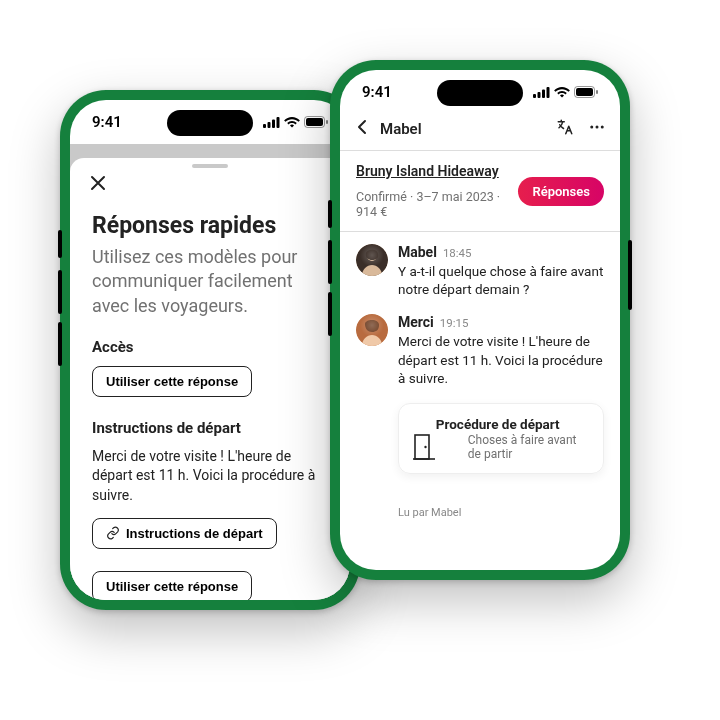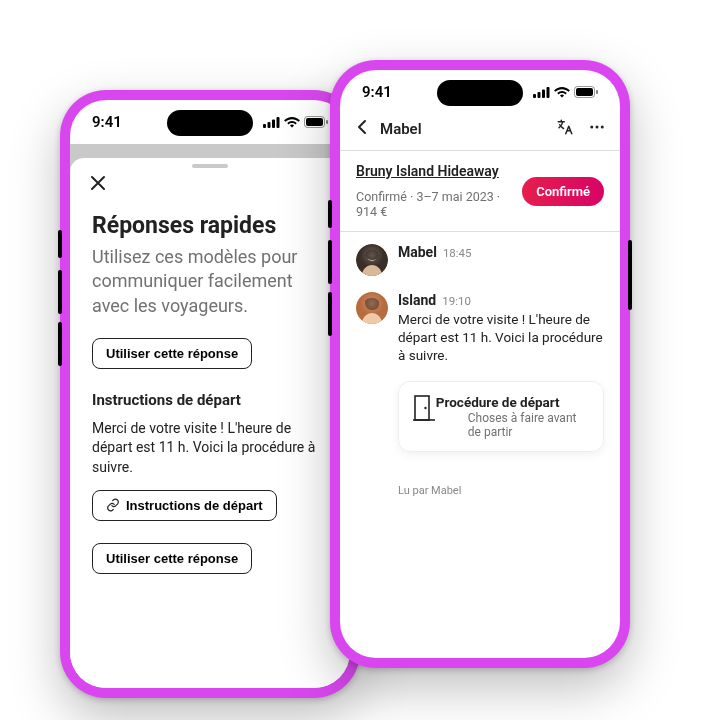--- a/index.html
+++ b/index.html
@@ -18,23 +18,23 @@
     font-family:-apple-system,BlinkMacSystemFont,"Segoe UI",Roboto,Helvetica,Arial,sans-serif;
     color:var(--ink);
     overflow:hidden;
     position:relative;
   }
   .stage{position:relative;width:720px;height:720px;}
 
   
   .phone{
     position:absolute;
-    width:300px;height:608px;
+    width:300px;height:520px;
     border-radius:46px;
-    background:#d946ef;
+    background:#15803d;
     padding:10px;
     box-shadow:0 20px 50px rgba(0,0,0,.25),0 2px 6px rgba(0,0,0,.2);
   }
   .phone .screen{
     width:100%;height:100%;
     background:#fff;
     border-radius:36px;
     overflow:hidden;
     position:relative;
     display:flex;flex-direction:column;
@@ -119,21 +119,21 @@
   .msg-body{flex:1;min-width:0;}
   .msg-head{display:flex;align-items:baseline;gap:6px;margin-bottom:2px;}
   .msg-name{font-size:14px;font-weight:700;}
   .msg-time{font-size:11.5px;color:var(--ink-softer);}
   .msg-text{font-size:13.5px;line-height:1.35;}
 
   .card{
     margin:10px 0 6px 42px;
     border:1px solid #eee;border-radius:12px;
     box-shadow:0 3px 10px rgba(0,0,0,.06);
-    padding:12px 14px;display:flex;align-items:flex-start;cursor:pointer;
+    padding:12px 14px;display:flex;align-items:flex-end;cursor:pointer;
   }
   .card-icon{width:28px;display:flex;justify-content:center;}
   .card-title{font-size:13.5px;font-weight:700;}
   .card-sub{font-size:12px;color:var(--ink-soft);margin-top:1px;margin-left:32px;}
   .receipt{font-size:11px;color:var(--ink-softer);margin-left:42px;margin-top:32px;}
 
 </style>
 </head>
 <body>
 
@@ -170,20 +170,21 @@
           <div class="grabber"></div>
           <div class="close-x">
             <svg width="16" height="16" viewBox="0 0 16 16">
                 <path d="M2 2l12 12M14 2L2 14" stroke="#222" stroke-width="2" stroke-linecap="round"></path>
               </svg>
           </div>
           <h1 class="title">Réponses rapides</h1>
           <p class="subtitle">Utilisez ces modèles pour communiquer facilement avec les voyageurs.</p>
 
           <div>
+            <p class="section-h">Accès</p>
             <button class="btn-outline">
               <span>Utiliser cette réponse</span>
             </button>
           </div>
 
           <div>
             <p class="section-h">Instructions de départ</p>
             <p class="body-text">Merci de votre visite ! L'heure de départ est 11 h. Voici la procédure à suivre.</p>
             <button class="btn-outline">
               <svg viewBox="0 0 24 24">
@@ -255,56 +256,57 @@
           </div>
         </div>
         <div class="divider"></div>
 
         <div class="reservation">
           <div class="res-info">
             <div class="res-title">Bruny Island Hideaway</div>
             <div class="res-sub">Confirmé · 3–7 mai 2023 · 914 €</div>
           </div>
           <div class="pill">
-            <span>Confirmé</span>
+            <span>Réponses</span>
           </div>
         </div>
 
         <div class="thread">
 
           <div class="msg">
             <div class="avatar">
               <svg viewBox="0 0 32 32">
                   <circle cx="16" cy="16" r="16" fill="#3a2e28"></circle>
                   <circle cx="16" cy="12" r="5" fill="#d9b99a"></circle>
                   <path d="M6 32c0-7 5-11 10-11s10 4 10 11" fill="#d9b99a"></path>
                   <path d="M10 9c1-4 11-5 12 1 1 4-2 6-6 6s-7-3-6-7z" fill="#2b1d16"></path>
                 </svg>
             </div>
             <div class="msg-body">
               <div class="msg-head">
                 <span class="msg-name">Mabel</span>
                 <span class="msg-time">18:45</span>
               </div>
+              <div class="msg-text">Y a-t-il quelque chose à faire avant notre départ demain ?</div>
             </div>
           </div>
 
           <div class="msg">
             <div class="avatar two">
               <svg viewBox="0 0 32 32">
                   <circle cx="16" cy="16" r="16" fill="#b86b3f"></circle>
                   <circle cx="16" cy="12" r="5" fill="#f0c9a8"></circle>
                   <path d="M6 32c0-7 5-11 10-11s10 4 10 11" fill="#f0c9a8"></path>
                   <path d="M9 10c0-5 14-6 14 1 0 5-3 7-7 7s-7-3-7-8z" fill="#6b3a1e"></path>
                 </svg>
             </div>
             <div class="msg-body">
               <div class="msg-head">
-                <span class="msg-name">Island</span>
-                <span class="msg-time">19:10</span>
+                <span class="msg-name">Merci</span>
+                <span class="msg-time">19:15</span>
               </div>
               <div class="msg-text">Merci de votre visite ! L'heure de départ est 11 h. Voici la procédure à suivre.</div>
             </div>
           </div>
 
           <div class="card">
             <div class="card-icon">
               <svg width="22" height="28" viewBox="0 0 22 28">
                   <rect x="2" y="2" width="14" height="24" fill="none" stroke="#222" stroke-width="1.6"></rect>
                   <line x1="0" y1="26" x2="22" y2="26" stroke="#222" stroke-width="1.6"></line>

